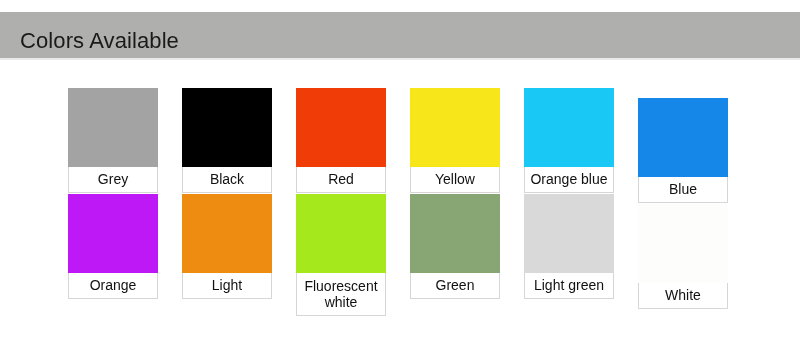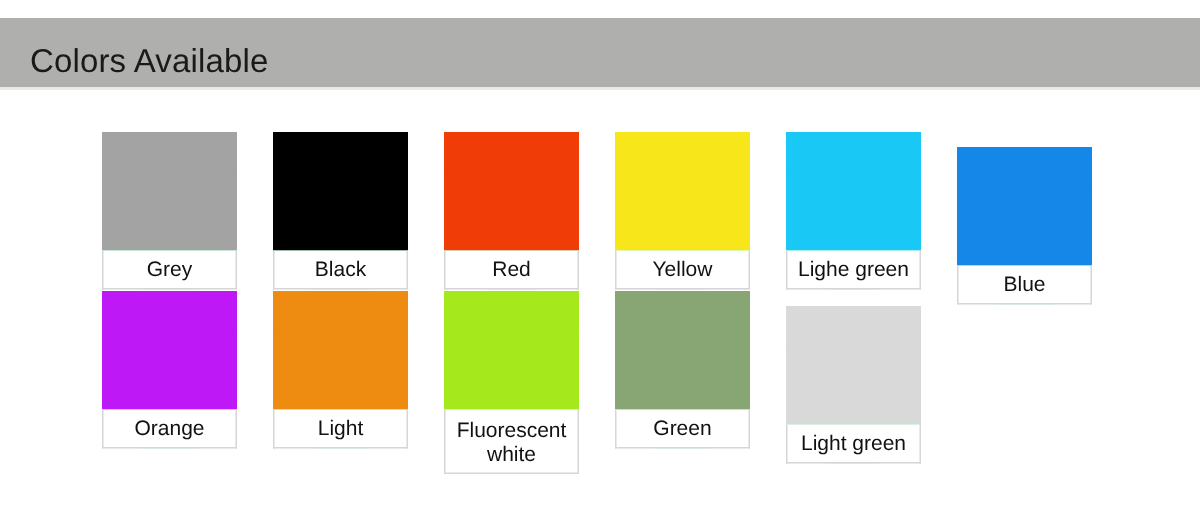--- a/index.html
+++ b/index.html
@@ -133,21 +133,21 @@
       <div class="swatch-cell">
         <div class="swatch-chip" style="background: rgb(240, 60, 6);"></div>
         <div class="swatch-label">Red</div>
       </div>
       <div class="swatch-cell">
         <div class="swatch-chip" style="background: rgb(247, 230, 25);"></div>
         <div class="swatch-label">Yellow</div>
       </div>
       <div class="swatch-cell">
         <div class="swatch-chip" style="background: rgb(26, 200, 245);"></div>
-        <div class="swatch-label">Lighe green</div>
+        <div class="swatch-label">Orange blue</div>
       </div>
       <div class="swatch-cell">
         <div class="swatch-chip" style="background: rgb(21, 135, 232);"></div>
         <div class="swatch-label">Blue</div>
       </div>
     </div>
 
     <div class="swatch-row row-2">
       <div class="swatch-cell">
         <div class="swatch-chip" style="background: rgb(190, 24, 247);"></div>
@@ -162,16 +162,20 @@
         <div class="swatch-label two-line">Fluorescent white</div>
       </div>
       <div class="swatch-cell">
         <div class="swatch-chip" style="background: rgb(135, 166, 115);"></div>
         <div class="swatch-label">Green</div>
       </div>
       <div class="swatch-cell">
         <div class="swatch-chip" style="background: rgb(217, 217, 217);"></div>
         <div class="swatch-label">Light green</div>
       </div>
+      <div class="swatch-cell">
+        <div class="swatch-chip" style="background: rgb(253, 253, 251);"></div>
+        <div class="swatch-label">White</div>
+      </div>
     </div>
 
   </div>
 </div>
 
 </body></html>

